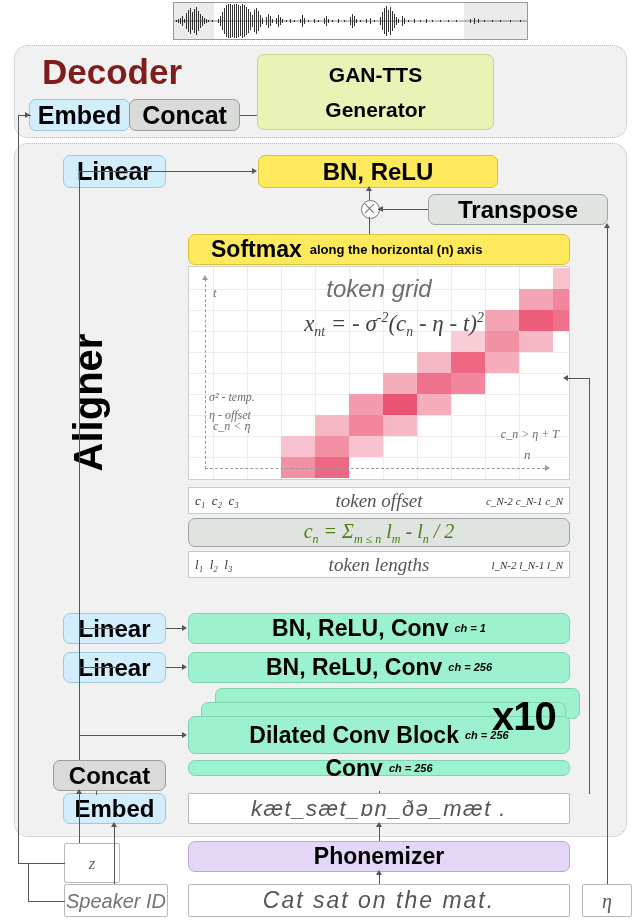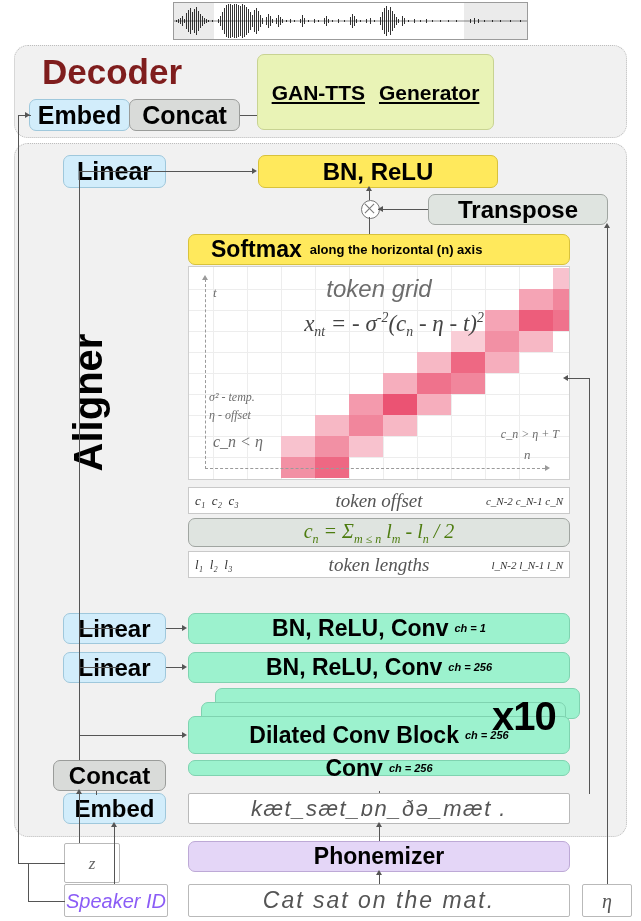--- a/index.html
+++ b/index.html
@@ -221,21 +221,21 @@
         <line x1="346" y1="17" x2="346" y2="19"></line>
       </g>
       <line x1="0" y1="18" x2="353" y2="18" stroke="#111" stroke-width="0.5"></line>
     </svg>
   </div>
 
   <div class="panel" style="left:14px;top:45px;width:613px;height:93px;"></div>
 
   <div style="position:absolute;left:42px;top:52px;font-size:35px;font-weight:bold;color:#7f1d1d;">Decoder</div>
 
-  <div class="box lime" style="left:257px;top:54px;width:237px;height:76px;flex-direction:row;font-size:21px;gap:14px;text-decoration:underline;">
+  <div class="box lime" style="left:257px;top:54px;width:237px;height:76px;flex-direction:column;font-size:21px;gap:14px;">
     <span>GAN-TTS</span>
     <span>Generator</span>
   </div>
 
   <div class="box blue" style="left:29px;top:99px;width:101px;height:32px;font-size:25px;">Embed</div>
   <div class="box gray" style="left:129px;top:99px;width:111px;height:32px;font-size:25px;">Concat</div>
 
   <div class="ln hln" style="left:240px;top:115px;width:17px;"></div>
 
   <div class="panel" style="left:14px;top:143px;width:613px;height:694px;"></div>
@@ -327,21 +327,21 @@
     <div class="formula" style="left:60px;top:42px;width:290px;font-size:23px;line-height:1.25;">
       <span>x</span><sub>nt</sub>
       <span>= -</span>
       <span>σ</span><sup>-2</sup><span>(c</span><sub>n</sub>
       <span>- η -</span>
       <span>t)</span><sup>2</sup>
     </div>
 
     <div class="gtxt" style="left:20px;top:123px;font-size:12px;font-family:'Liberation Serif',serif;">σ² - temp.</div>
     <div class="gtxt" style="left:20px;top:141px;font-size:12px;font-family:'Liberation Serif',serif;">η - offset</div>
-    <div class="gtxt" style="left:24px;top:166px;font-size:16px;font-family:'Liberation Serif',serif;">c_n &lt; η</div>
+    <div class="gtxt" style="left:24px;top:152px;font-size:12px;font-family:'Liberation Serif',serif;">c_n &lt; η</div>
     <div class="gtxt" style="right:10px;top:160px;font-size:12px;font-family:'Liberation Serif',serif;">c_n &gt; η + T</div>
   </div>
 
   <div class="tc-row" style="left:188px;top:487px;width:382px;height:27px;">
     <span class="tc-left" style="font-size:13px;">
       <span>c₁</span>&nbsp;
       <span>c₂</span>&nbsp;
       <span>c₃</span>
     </span>
     <span class="tc-mid">token offset</span>
@@ -404,21 +404,21 @@
     <span class="sub">ch = 256</span>
   </div>
 
   <div class="box blue" style="left:63px;top:793px;width:103px;height:31px;font-size:24px;">Embed</div>
   <div class="box purple" style="left:188px;top:841px;width:382px;height:31px;font-size:23px;">Phonemizer</div>
 
   <div class="box white sq" style="left:188px;top:793px;width:382px;height:31px;font-size:22px;font-weight:normal;font-style:italic;color:#555;letter-spacing:1.5px;font-family:'Liberation Sans',sans-serif;">kæt_sæt_ɒn_ðə_mæt .</div>
 
   <div class="box white sq" style="left:64px;top:843px;width:56px;height:40px;font-size:17px;font-weight:normal;font-style:italic;color:#666;font-family:'Liberation Serif',serif;">z</div>
 
-  <div class="box white sq" style="left:64px;top:884px;width:104px;height:33px;font-size:20px;font-weight:normal;font-style:italic;color:#8b5cf6;">Speaker ID</div>
+  <div class="box white sq" style="left:64px;top:884px;width:104px;height:33px;font-size:20px;font-weight:normal;font-style:italic;color:#737373;">Speaker ID</div>
 
   <div class="box white sq" style="left:188px;top:884px;width:382px;height:33px;font-size:23px;font-weight:normal;font-style:italic;color:#555;letter-spacing:2px;">Cat sat on the mat.</div>
 
   <div class="box white sq" style="left:582px;top:884px;width:50px;height:33px;font-size:20px;font-weight:normal;font-style:italic;color:#555;font-family:'Liberation Serif',serif;">η</div>
 
   <div class="ln vln" style="left:379px;top:872px;height:12px;"></div>
   <div class="arrowU" style="left:376px;top:870px;"></div>
 
   <div class="ln vln" style="left:379px;top:824px;height:17px;"></div>
   <div class="arrowU" style="left:376px;top:822px;"></div>

